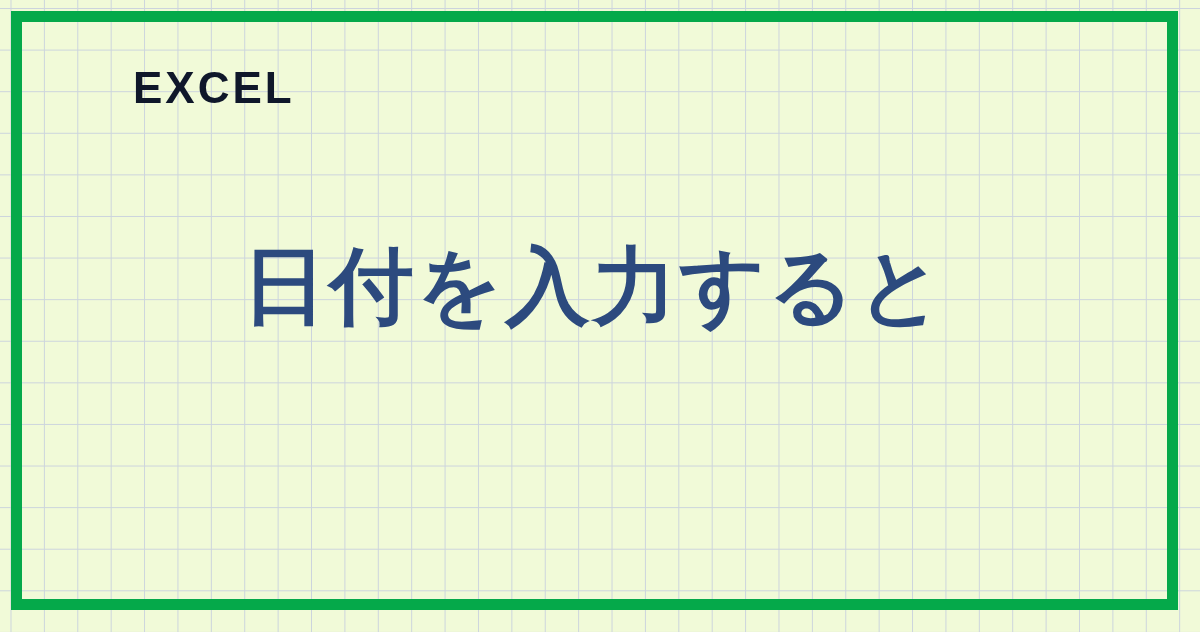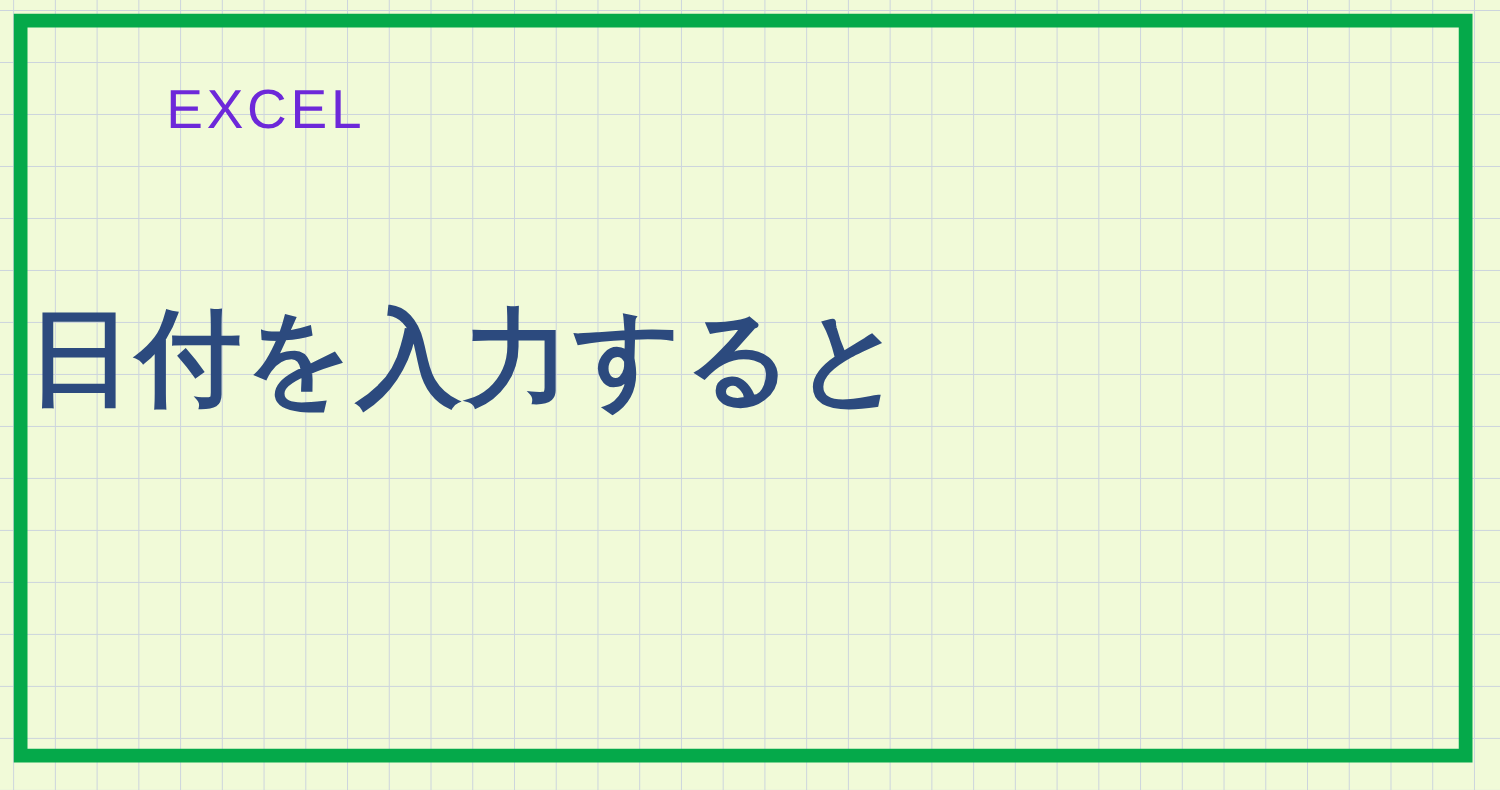--- a/index.html
+++ b/index.html
@@ -55,33 +55,34 @@
     height: 577px;
     box-sizing: border-box;
   }
 
   
   .eyebrow {
     position: absolute;
     left: 111px;
     top: 44px;
     font-size: 44px;
-    font-weight: 400;
+    font-weight: 700;
     letter-spacing: 3px;
     line-height: 1;
-    color: #6d28d9;
+    color: #0f172a;
     white-space: nowrap;
   }
 
   
   .title {
     position: absolute;
     left: 0;
     top: 208px;
     width: 1145px;
+    text-align: center;
     color: #2c4a7e;
     font-family: "DejaVu Sans", "Liberation Sans", sans-serif;
     font-weight: 700;
     font-size: 84px;
     line-height: 112px;
     letter-spacing: 1px;
   }
 
   .title-line {
     display: block;

